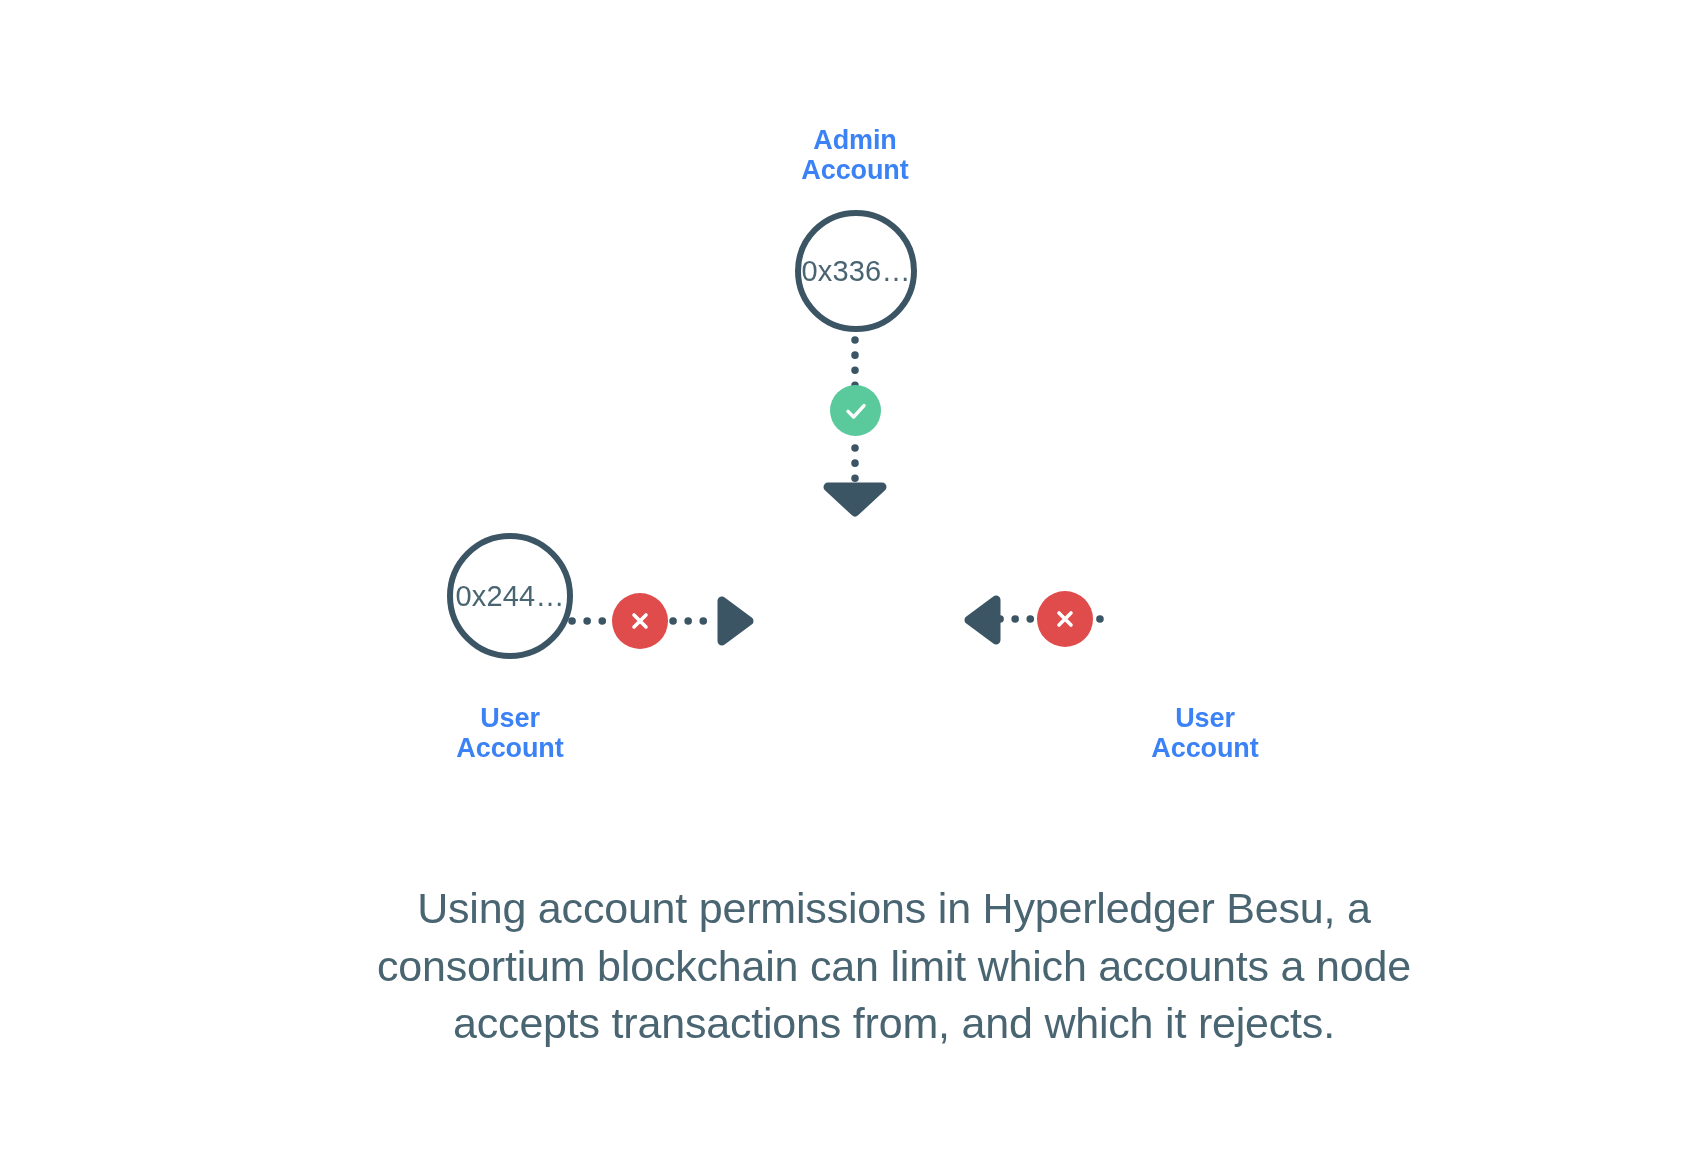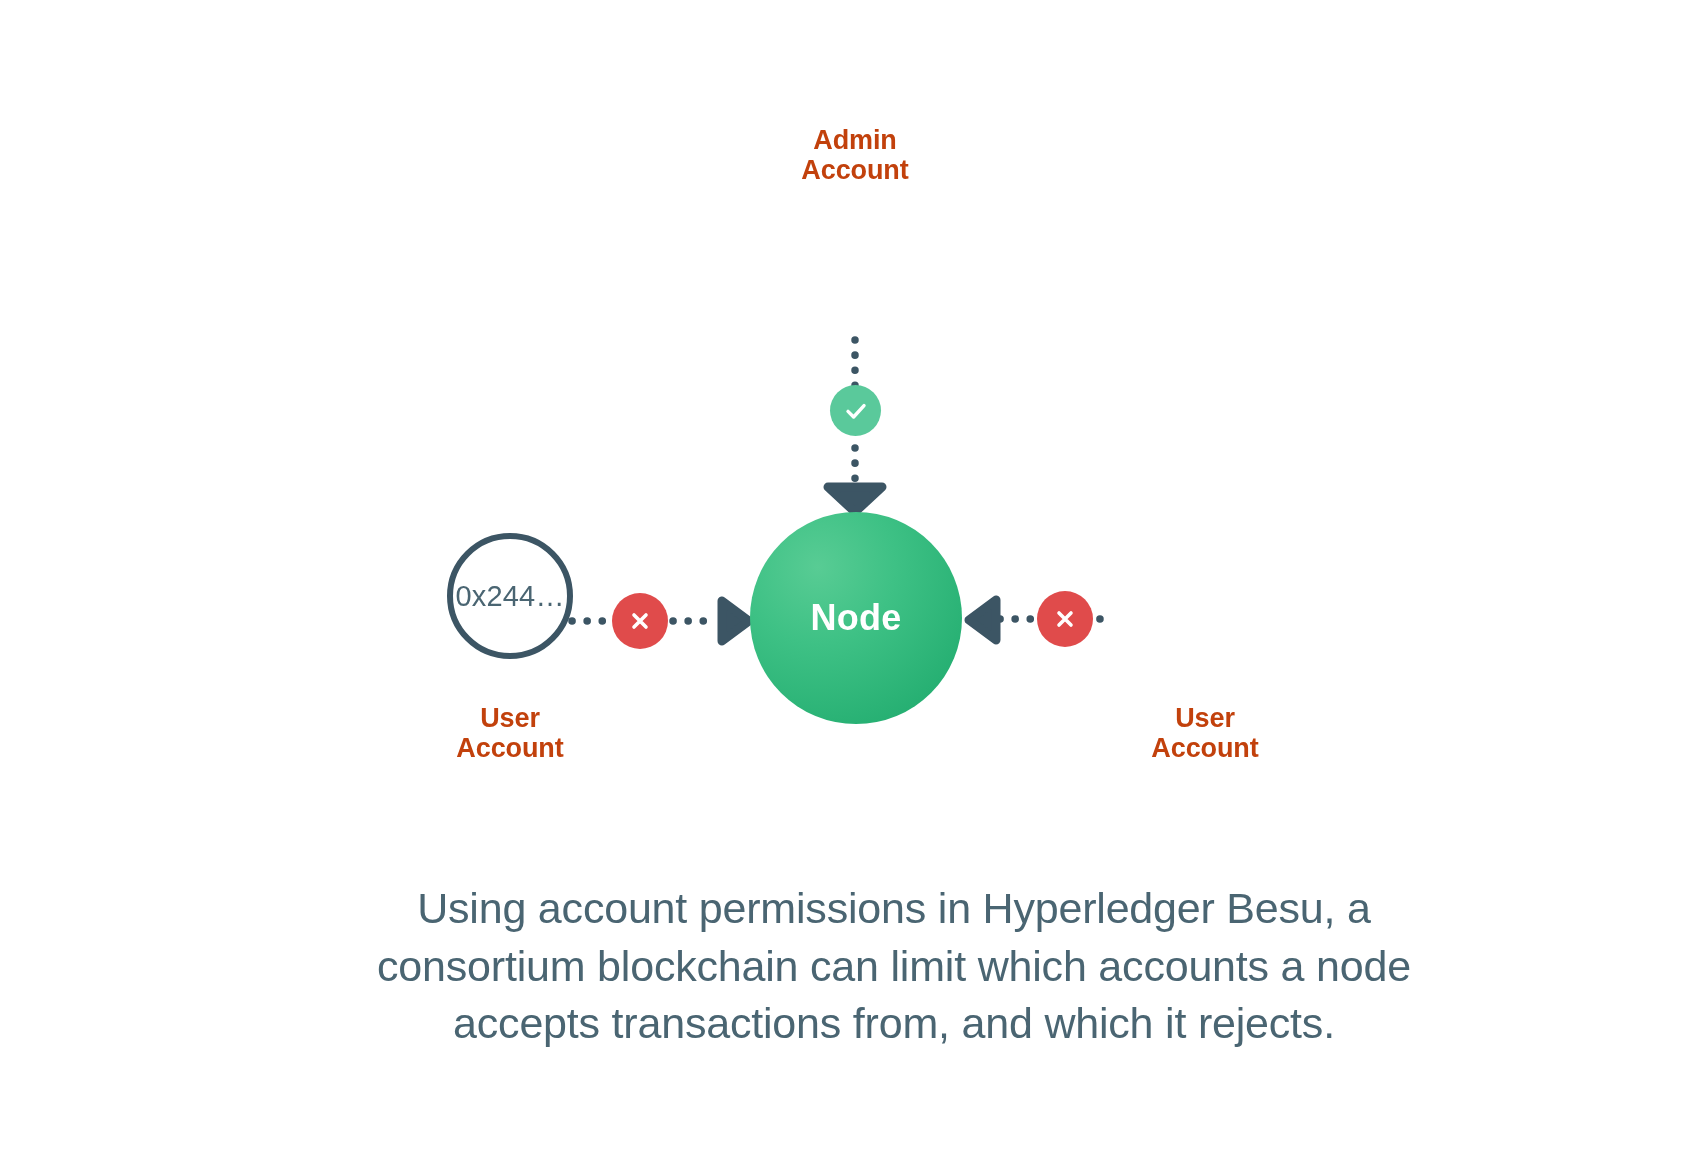--- a/index.html
+++ b/index.html
@@ -44,21 +44,21 @@
     white-space: nowrap;
   }
 
   
   .acct-label {
     position: absolute;
     text-align: center;
     font-family: "Liberation Sans", sans-serif;
     font-size: 27px;
     font-weight: 700;
-    color: #c2410c;
+    color: #3b82f6;
     line-height: 1.12;
     letter-spacing: -0.1px;
     white-space: pre-line;
   }
 
   
   #node-circle {
     position: absolute;
     border-radius: 50%;
     background: radial-gradient(circle at 32% 26%, #58cc94 0%, #3ec185 36%, #27b073 78%, #20a96d 100%);
@@ -134,30 +134,30 @@
     <line x1="1100" y1="619" x2="1060" y2="619" stroke="#3c5564" stroke-width="7.5" stroke-linecap="round" stroke-dasharray="0.1 15"></line>
 
     <line x1="1000" y1="619" x2="1060" y2="619" stroke="#3c5564" stroke-width="7.5" stroke-linecap="round" stroke-dasharray="0.1 15"></line>
 
     <path d="M 996 600 L 996 640 L 969 620 Z" fill="#3c5564" stroke="#3c5564" stroke-width="9" stroke-linejoin="round"></path>
   </svg>
 
   <div class="acct-label" style="left: 705px; top: 125px; width: 300px;">Admin
 Account</div>
 
+  <div class="acct-circle" style="left: 795px; top: 210px; width: 122px; height: 122px;">
+    <span class="acct-addr">0x336…</span>
+  </div>
 
   <div class="badge badge-allow" style="left: 830px; top: 385px; width: 51px; height: 51px;">
     <svg width="30" height="30" viewBox="0 0 30 30">
       <path d="M 7 15.4 L 12.6 21 L 23 9.6" fill="none" stroke="#ffffff" stroke-width="3.4" stroke-linecap="round" stroke-linejoin="round"></path>
     </svg>
   </div>
 
-  <div id="node-circle" style="left: 750px; top: 512px; width: 212px; height: 212px;">
-    <span id="node-label">Node</span>
-  </div>
 
   <div class="acct-circle" style="left: 447px; top: 533px; width: 126px; height: 126px;">
     <span class="acct-addr">0x244…</span>
   </div>
 
   <div class="acct-label" style="left: 360px; top: 703px; width: 300px;">User
 Account</div>
 
   <div class="badge badge-deny" style="left: 612px; top: 593px; width: 56px; height: 56px;">
     <svg width="30" height="30" viewBox="0 0 30 30">

